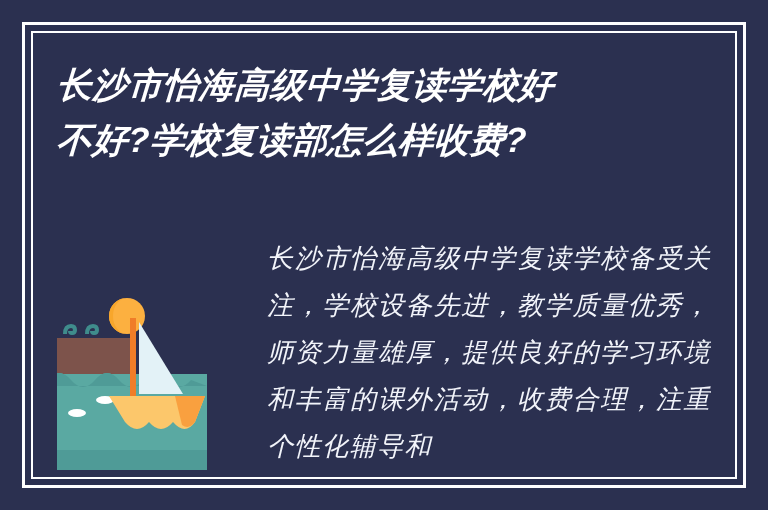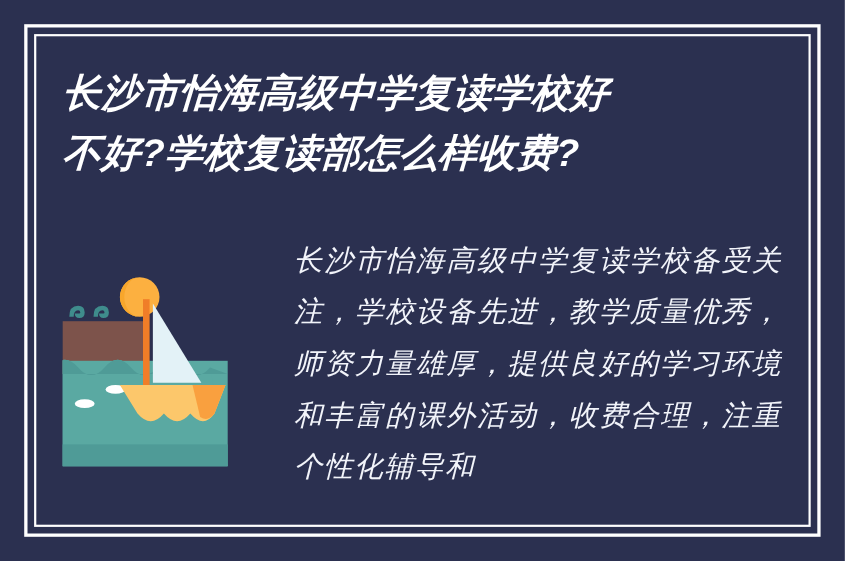--- a/index.html
+++ b/index.html
@@ -64,21 +64,21 @@
   }
 
   
   .content {
     position: absolute;
     left: 57px;
     top: 190px;
     right: 57px;
     bottom: 40px;
     display: flex;
-    align-items: center;
+    align-items: flex-end;
   }
 
   
   .illustration {
     position: relative;
     width: 150px;
     height: 180px;
     flex: 0 0 150px;
     margin-top: 8px;
   }

